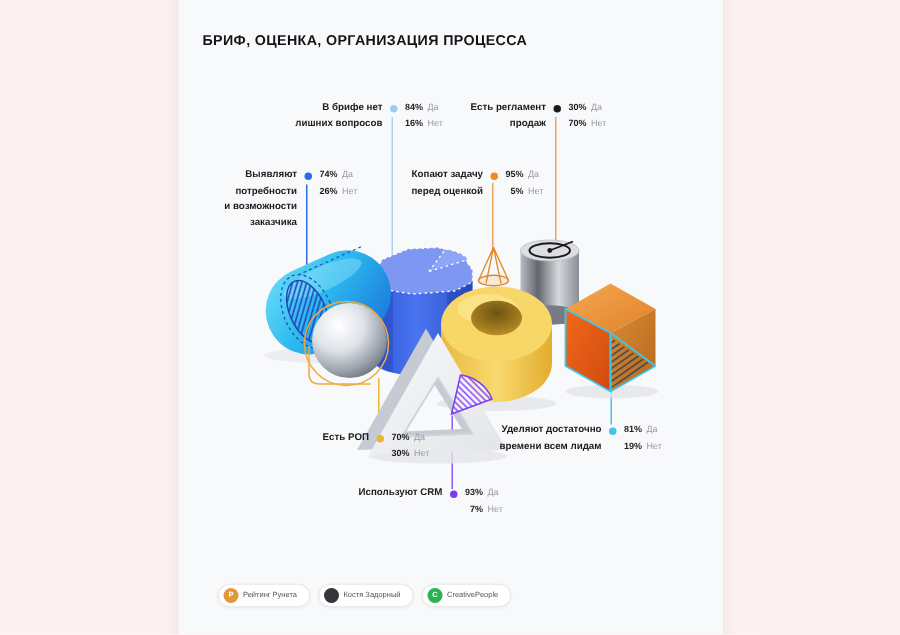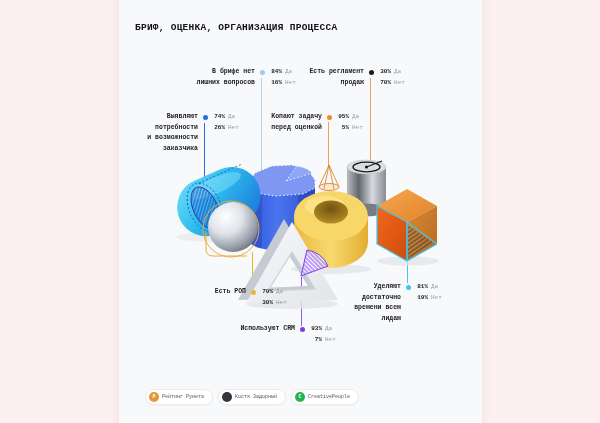--- a/index.html
+++ b/index.html
@@ -1,17 +1,17 @@
 <!DOCTYPE html>
 <html><head>
 <meta charset="utf-8">
 <style>
   html,body{margin:0;padding:0}
   .page{position:relative;width:600px;height:423px;background:#fdf0f0;overflow:hidden;
-        font-family:Liberation Mono, monospace;}
+        font-family:Liberation Sans, sans-serif;}
   .card{position:absolute;left:119px;top:-10px;width:363px;height:445px;background:#f8f9fa;
         border-radius:6px;box-shadow:0 2px 12px rgba(0,0,0,.07)}
   .title{position:absolute;left:135px;top:22px;font-size:9.5px;font-weight:bold;
          letter-spacing:.25px;color:#141416;z-index:6}
   
   .ln{position:absolute;width:1.3px;background:var(--line);z-index:2}
   .l0{left:261px;top:78px;height:93px}
   .l1{left:370px;top:78px;height:87px}
   .l2{left:204px;top:123px;height:54px}
   .l3{left:328px;top:122px;height:45px}

